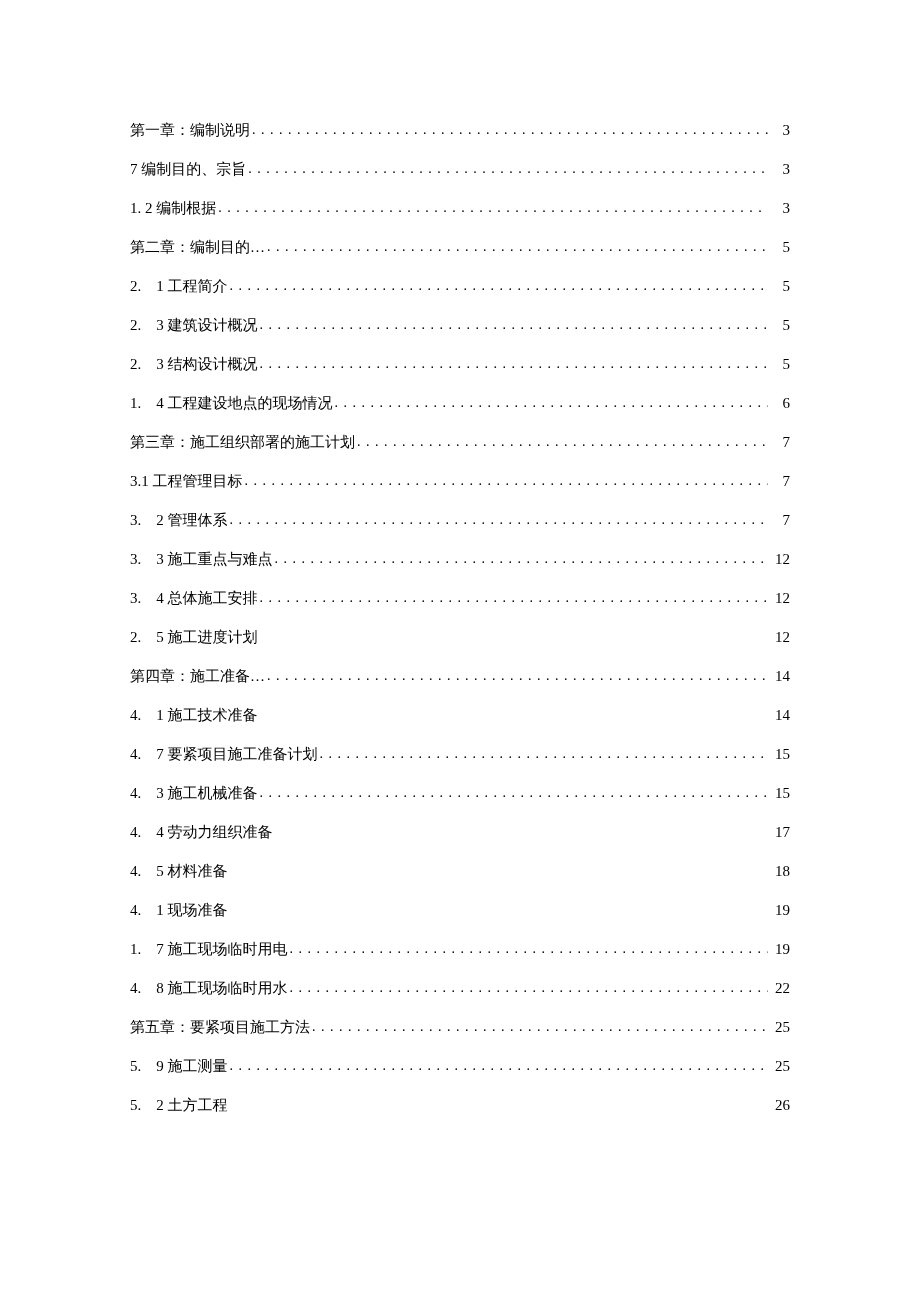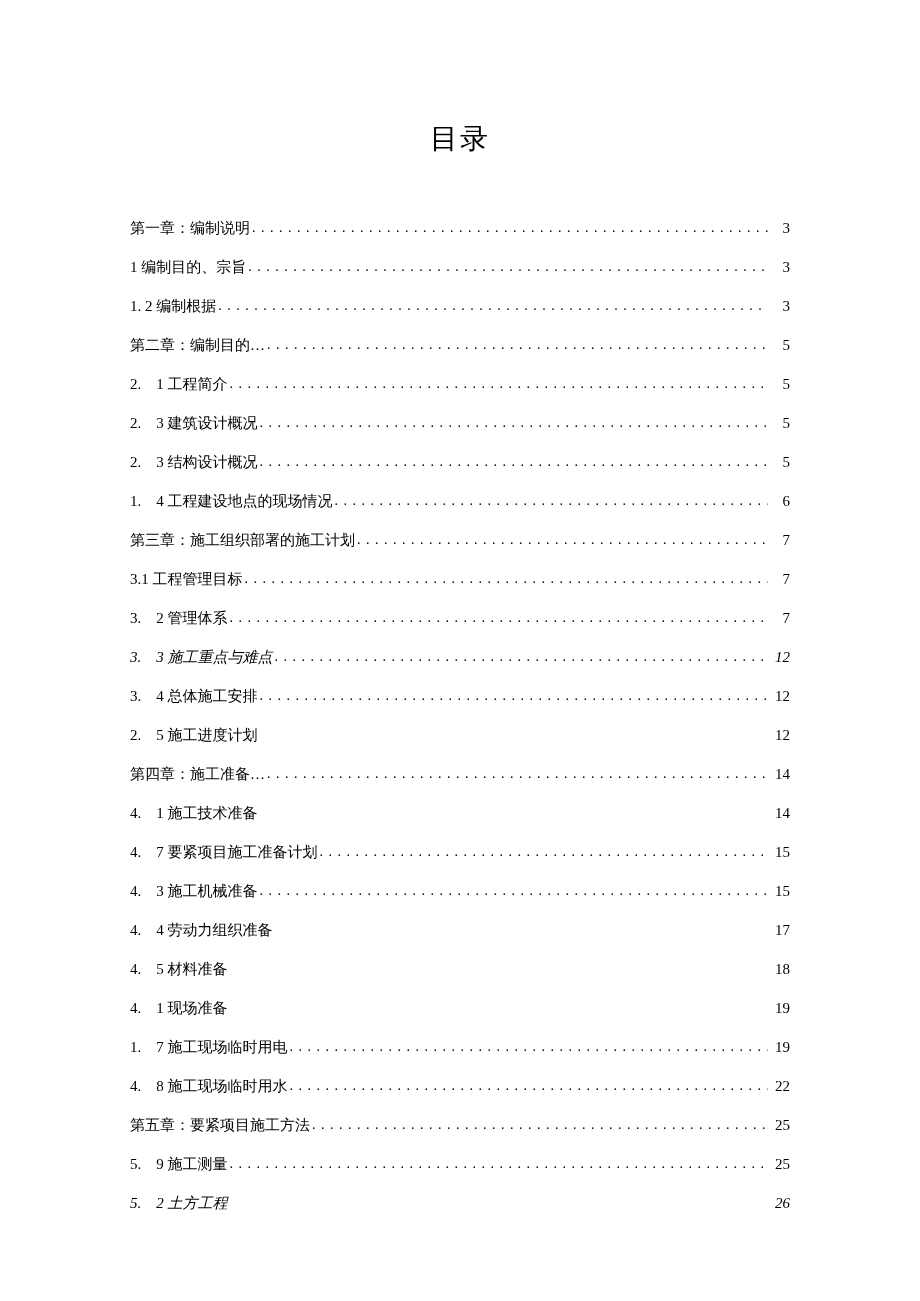--- a/index.html
+++ b/index.html
@@ -50,36 +50,34 @@
     .toc-dots.hidden {
       visibility: hidden;
     }
     .toc-page {
       white-space: nowrap;
       flex-shrink: 0;
       text-align: right;
       min-width: 20px;
     }
     .italic {
-      font-style: italic;
     }
   </style>
 </head>
 <body>
 
 <div class="page">
-  <h1 class="title">目录</h1>
   <ul class="toc-list">
       <li class="toc-item">
         <span class="toc-label">第一章：编制说明</span>
         <span class="toc-dots">. . . . . . . . . . . . . . . . . . . . . . . . . . . . . . . . . . . . . . . . . . . . . . . . . . . . . . . . . . . . . . . . . . . . . . . . . . . . . . . . . . . . . . . . . . . . . . . . . . . . . . . . . . . . . . . . . . . . . . . . </span>
         <span class="toc-page">3</span>
       </li>
       <li class="toc-item">
-        <span class="toc-label">1 编制目的、宗旨</span>
+        <span class="toc-label">7 编制目的、宗旨</span>
         <span class="toc-dots">. . . . . . . . . . . . . . . . . . . . . . . . . . . . . . . . . . . . . . . . . . . . . . . . . . . . . . . . . . . . . . . . . . . . . . . . . . . . . . . . . . . . . . . . . . . . . . . . . . . . . . . . . . . . . . . . . . . . . . . . </span>
         <span class="toc-page">3</span>
       </li>
       <li class="toc-item">
         <span class="toc-label">1. 2 编制根据</span>
         <span class="toc-dots">. . . . . . . . . . . . . . . . . . . . . . . . . . . . . . . . . . . . . . . . . . . . . . . . . . . . . . . . . . . . . . . . . . . . . . . . . . . . . . . . . . . . . . . . . . . . . . . . . . . . . . . . . . . . . . . . . . . . . . . . </span>
         <span class="toc-page">3</span>
       </li>
       <li class="toc-item">
         <span class="toc-label">第二章：编制目的…</span>

